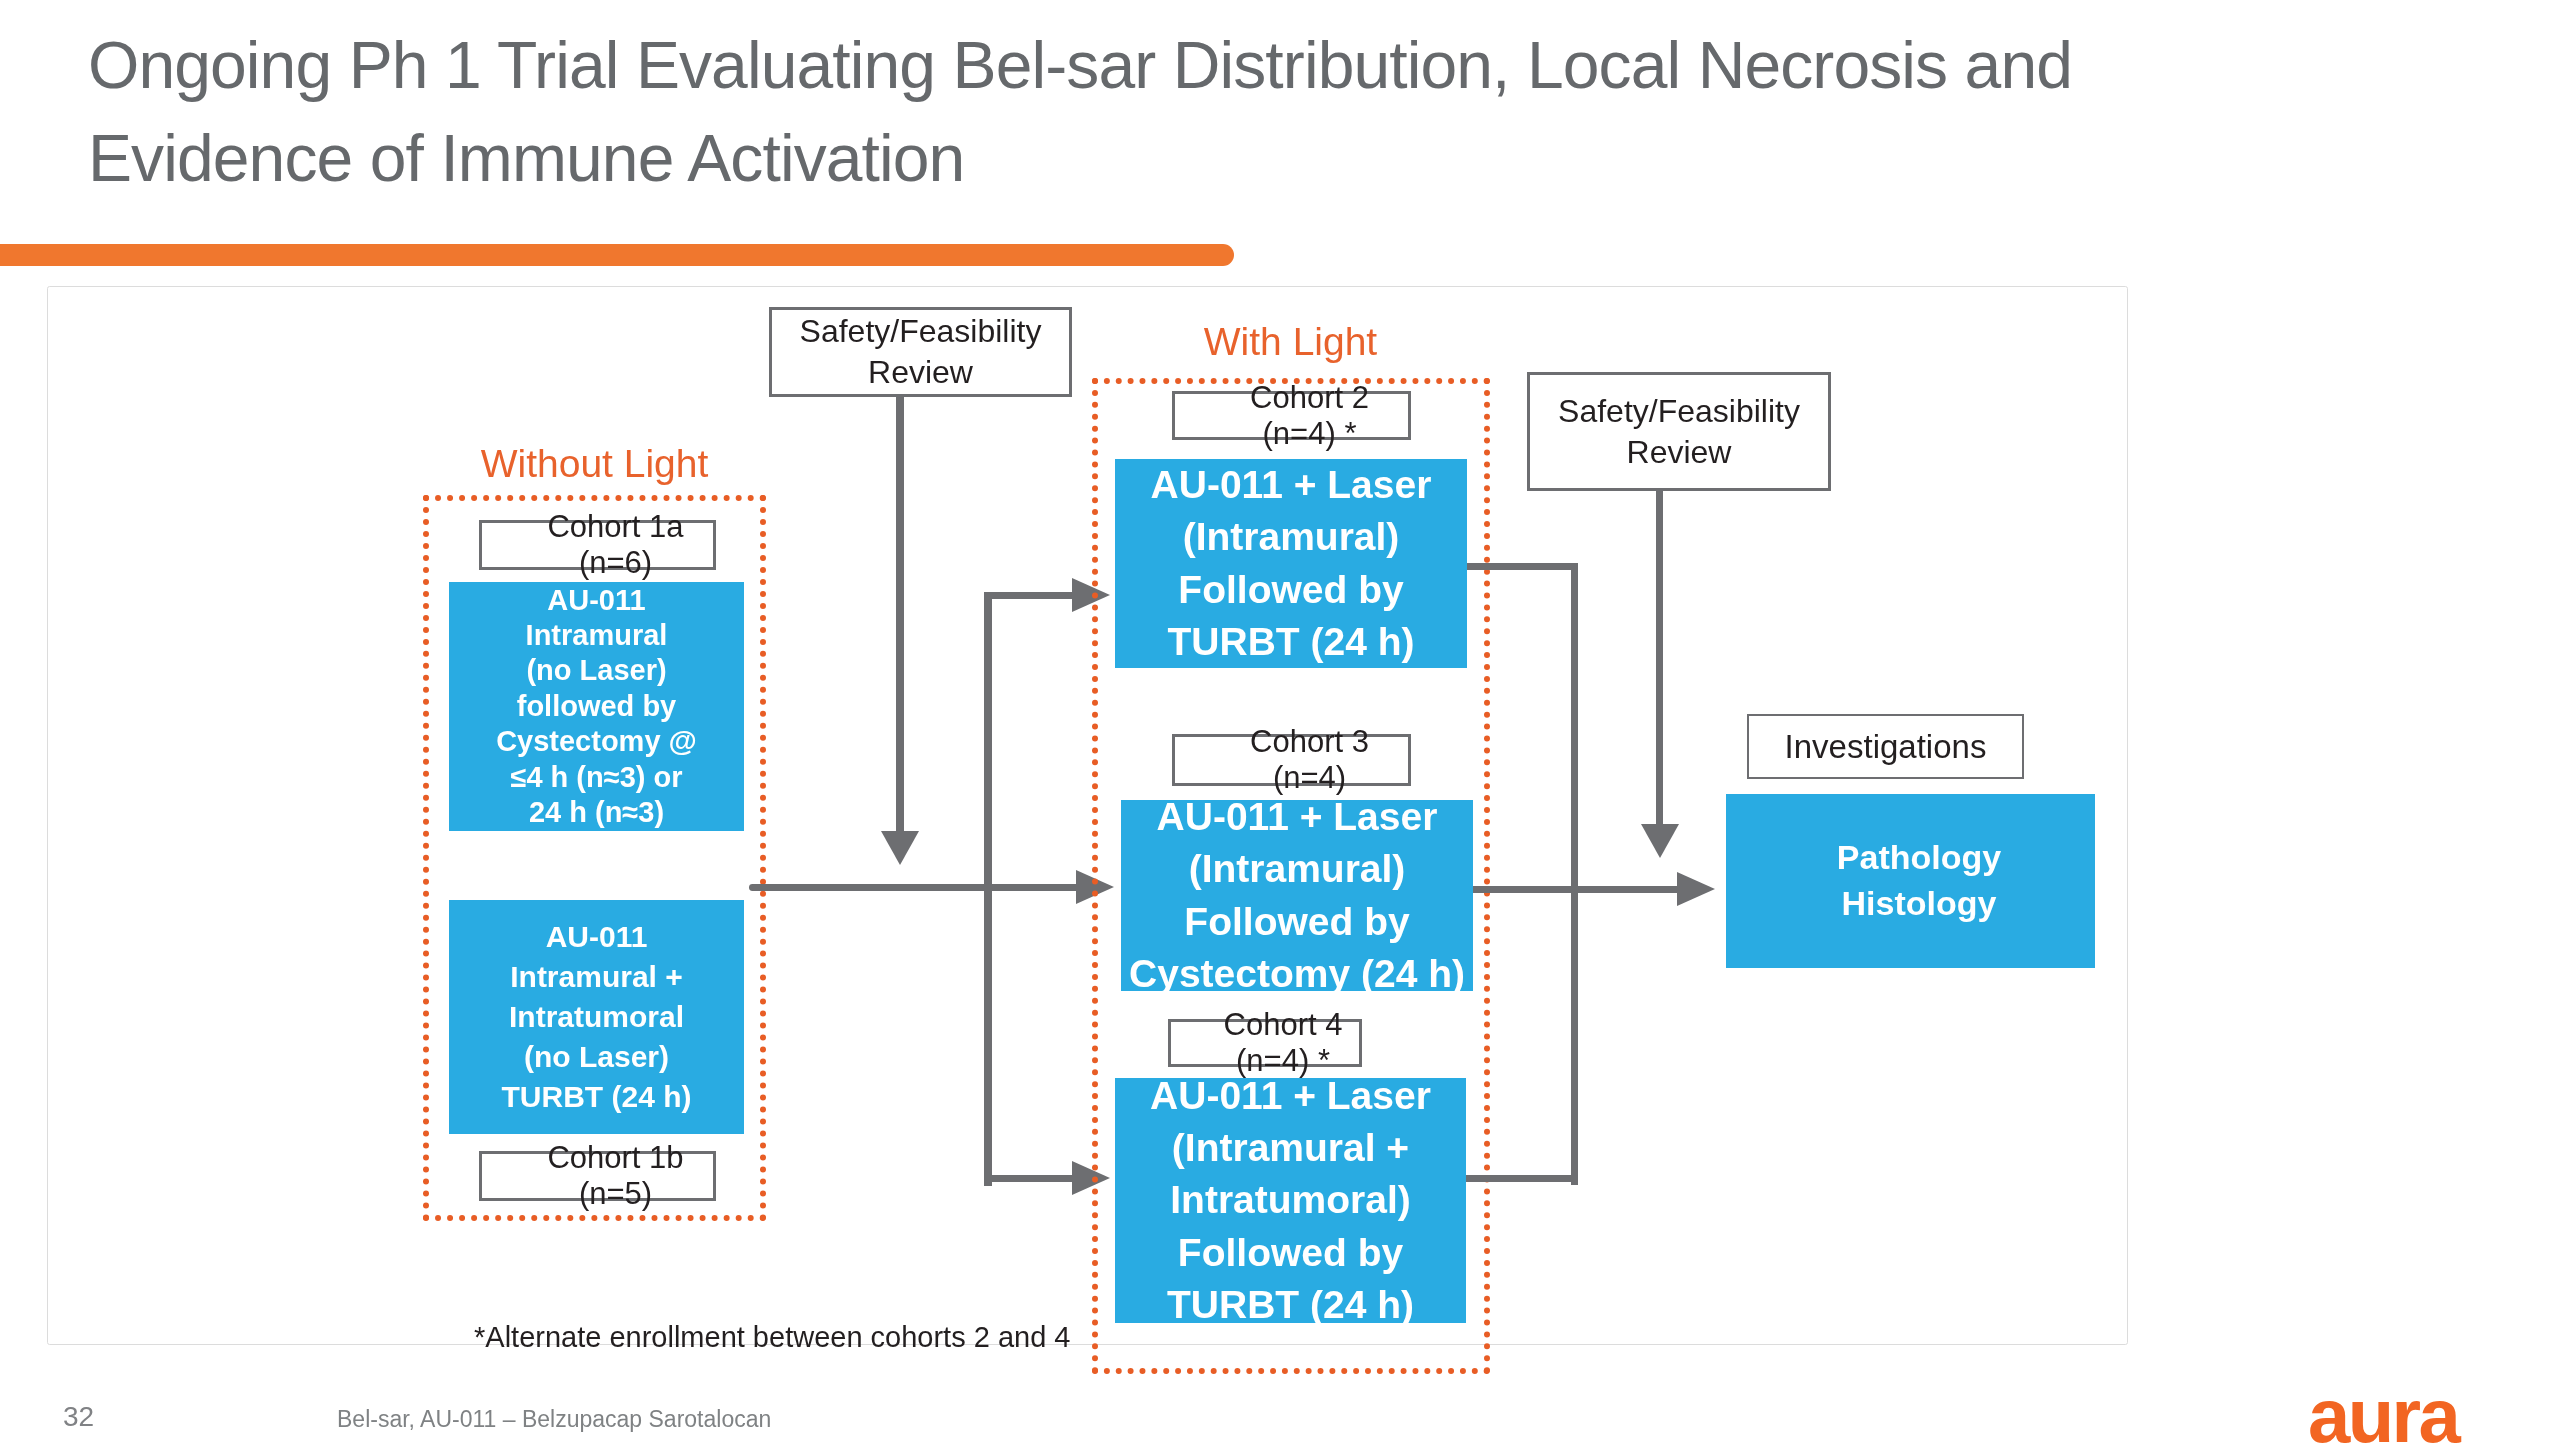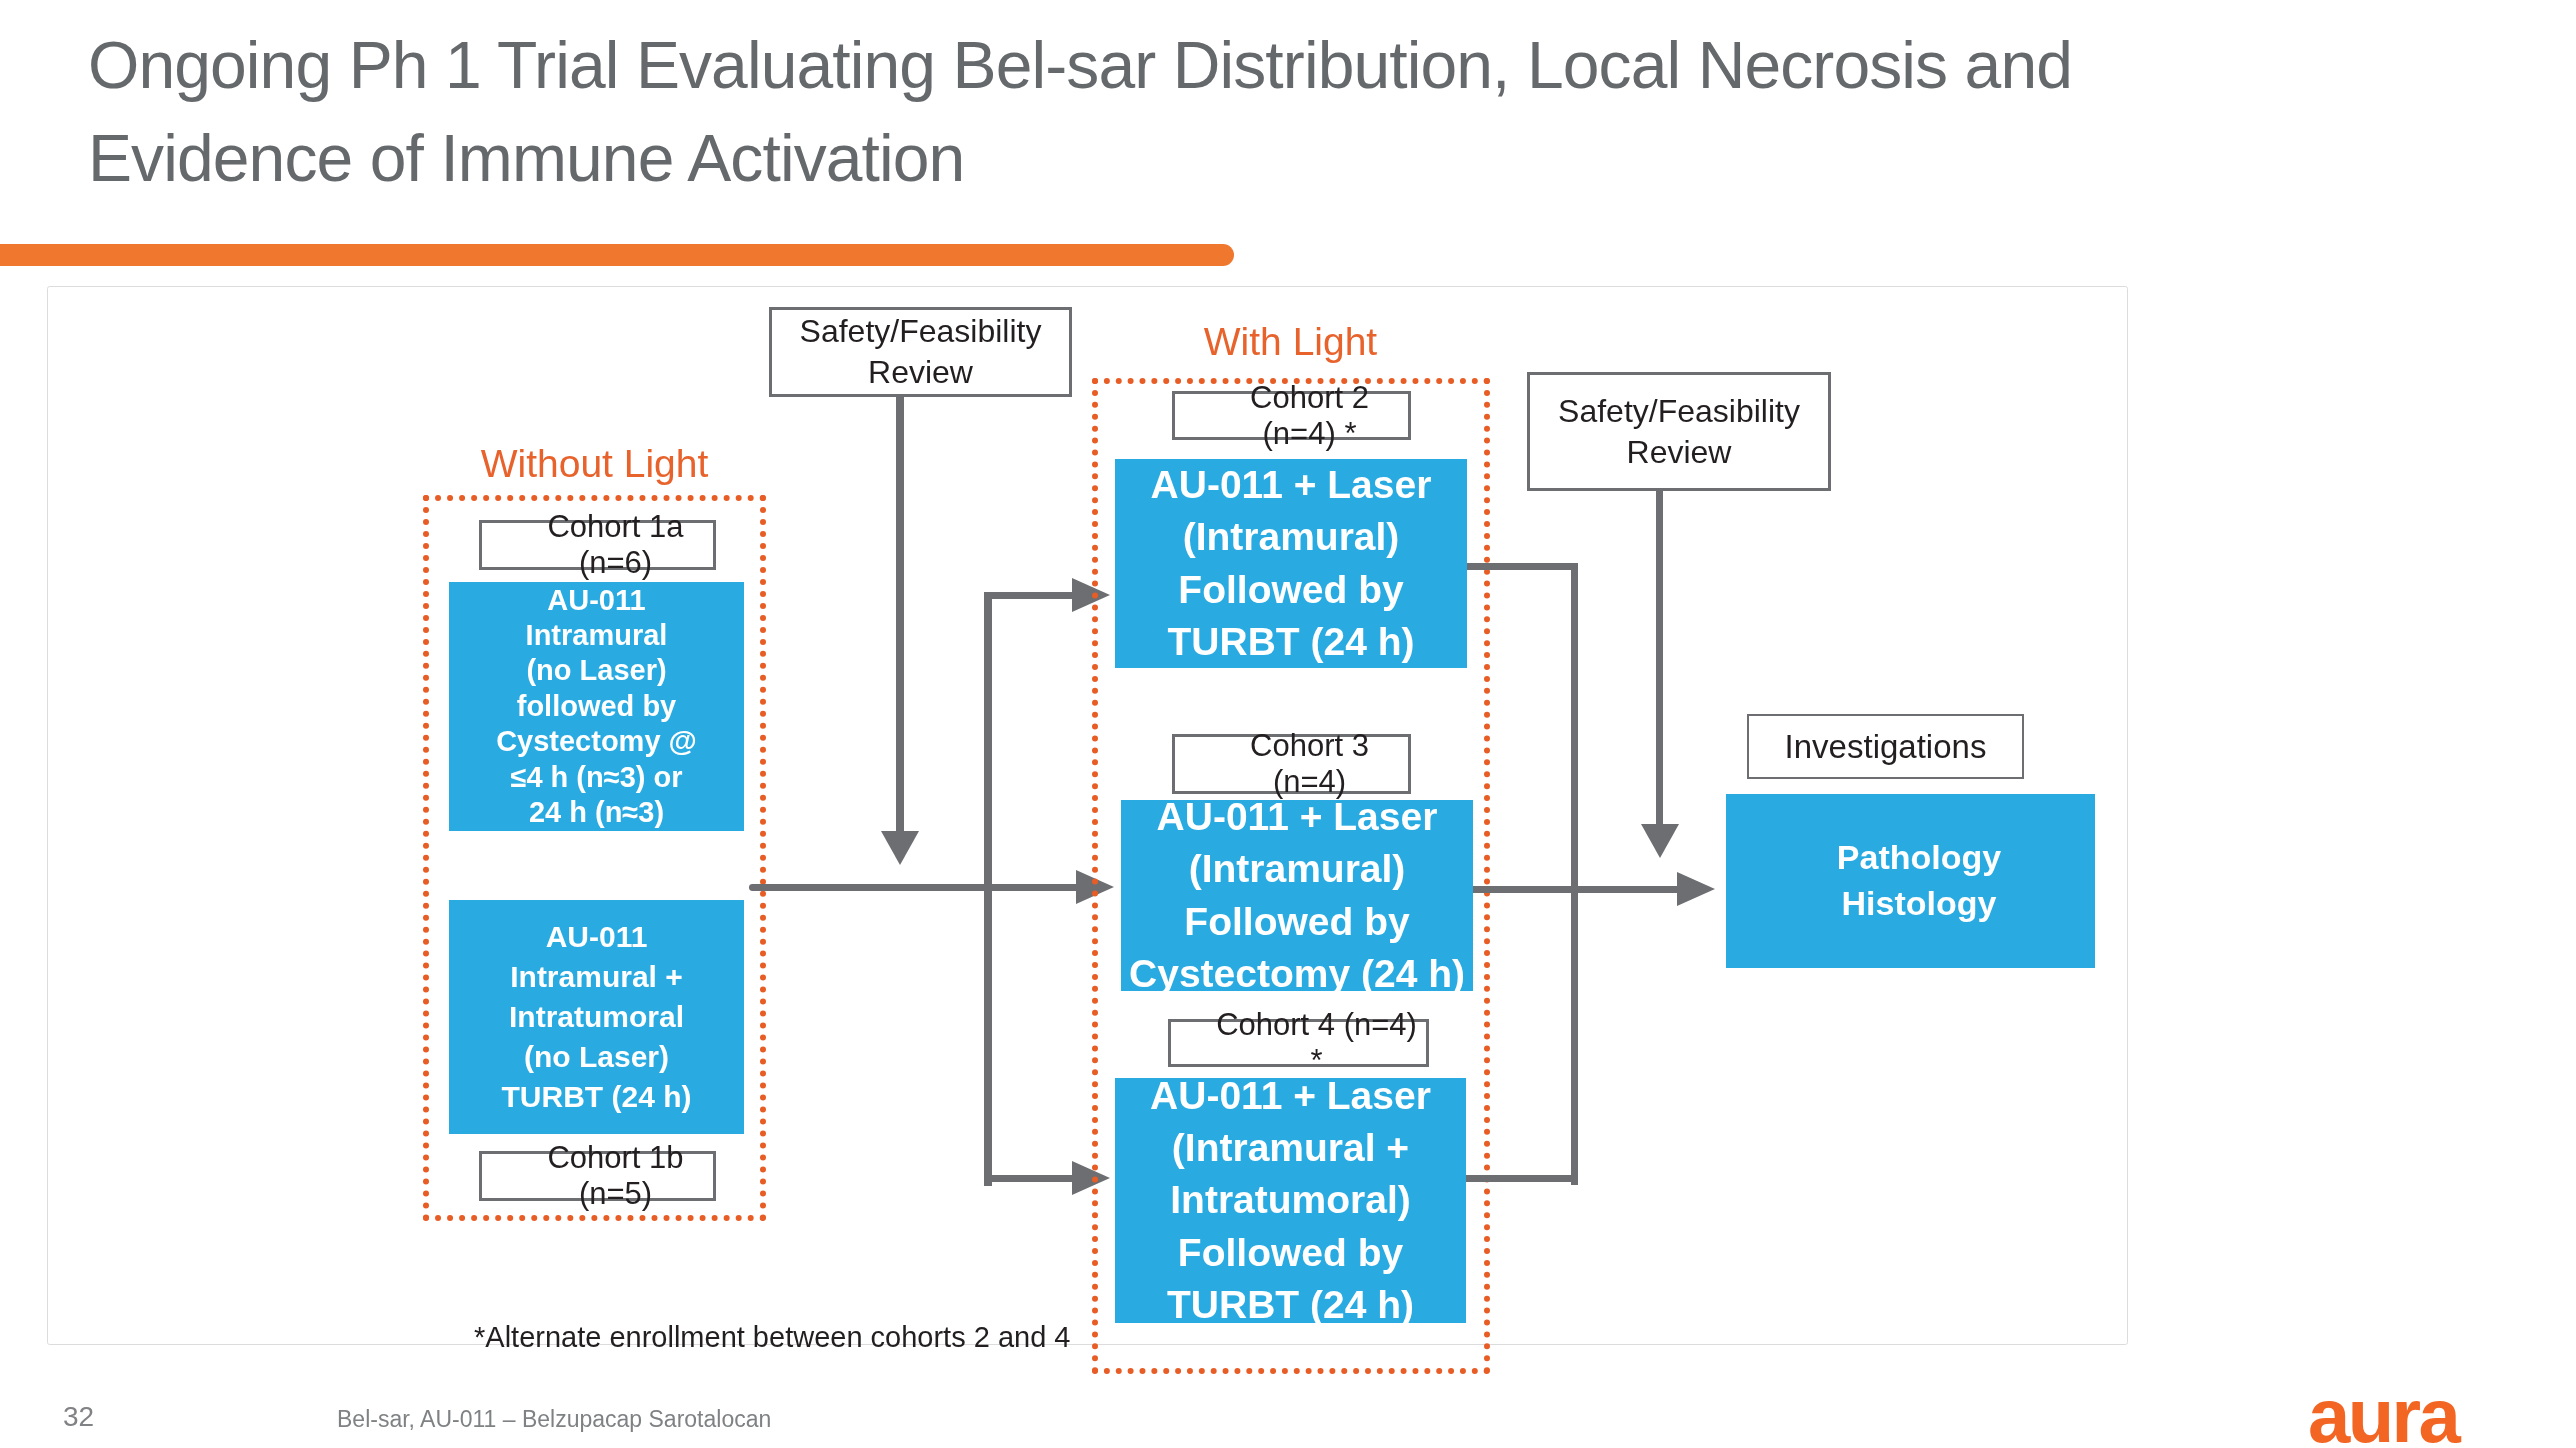--- a/index.html
+++ b/index.html
@@ -120,27 +120,27 @@
 
 <div class="abs group-label center" style="left:1092px;top:319px;width:397px;height:45px;">With Light</div>
 <div class="abs dotted-group" style="left:1092px;top:378px;width:398px;height:996px;"></div>
 
 <div class="abs cohort-label center" style="left:1172px;top:391px;width:239px;height:49px;">Cohort 2 (n=4) *</div>
 <div class="abs blue-box center pre" style="left:1115px;top:459px;width:352px;height:209px;">AU-011 + Laser
 (Intramural)
 Followed by
 TURBT (24 h)</div>
 
-<div class="abs cohort-label center" style="left:1172px;top:734px;width:239px;height:60px;">Cohort 3 (n=4)</div>
+<div class="abs cohort-label center" style="left:1172px;top:734px;width:239px;height:52px;">Cohort 3 (n=4)</div>
 <div class="abs blue-box center pre" style="left:1121px;top:800px;width:352px;height:191px;">AU-011 + Laser
 (Intramural)
 Followed by
 Cystectomy (24 h)</div>
 
-<div class="abs cohort-label center" style="left:1168px;top:1019px;width:261px;height:48px;">Cohort 4 (n=4) *</div>
+<div class="abs cohort-label center" style="left:1168px;top:1019px;width:194px;height:48px;">Cohort 4 (n=4) *</div>
 <div class="abs blue-box center pre" style="left:1115px;top:1078px;width:351px;height:245px;">AU-011 + Laser
 (Intramural +
 Intratumoral)
 Followed by
 TURBT (24 h)</div>
 
 <div class="abs hline" style="left:1467px;top:563px;width:109px;height:6.9px;"></div>
 <div class="abs vline" style="left:1571px;top:563px;width:6.9px;height:622px;"></div>
 <div class="abs hline" style="left:1466px;top:1175px;width:110px;height:6.9px;"></div>
 

